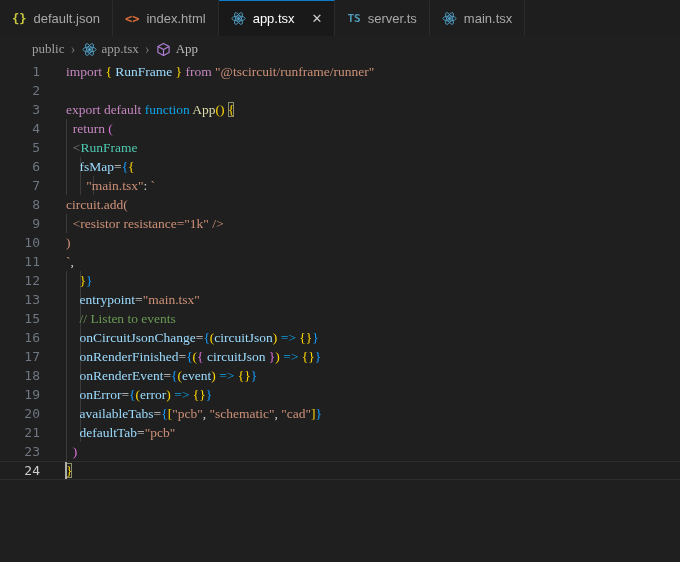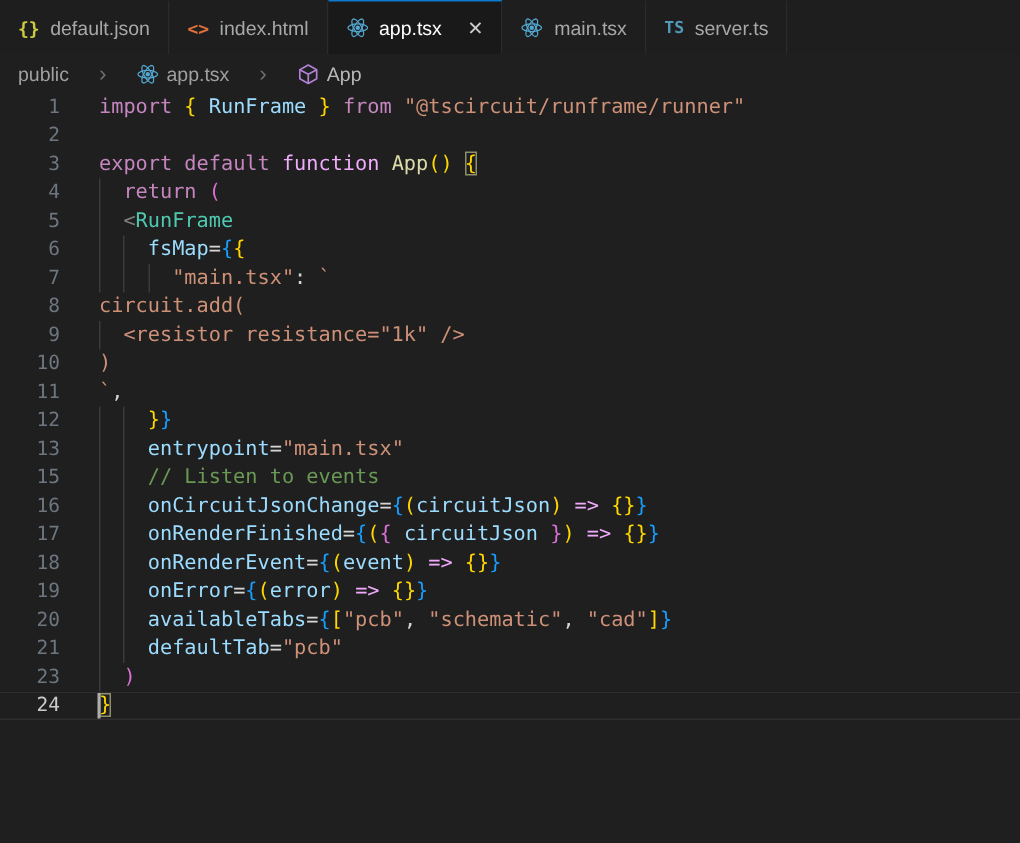--- a/index.html
+++ b/index.html
@@ -10,40 +10,40 @@
   .tabbar { display:flex; height:36px; background:#161616; align-items:stretch; }
   .tab { display:flex; align-items:center; gap:7px; padding:0 12px;
          background:#1e1e1e; border-right:1px solid #2b2b2b; border-top:1.5px solid transparent;
          color:#a8a8a8; font-size:13px; cursor:pointer; white-space:nowrap; }
   .tab.active { background:#191919; border-top-color:#0c7bce; color:#ffffff; }
   .tab .ticon { font-family:"DejaVu Sans Mono", monospace; font-weight:bold; font-size:12px; }
   .tab .close { margin-left:10px; color:#cccccc; font-size:13px; line-height:1; }
   .tabbar .filler { flex:1; background:#1e1e1e; }
 
   
-  .breadcrumbs { display:flex; align-items:center; height:26px; padding-left:12px;
-                 background:#1f1f1f; color:#a0a0a0; font-size:13px; gap:19px; }
+  .breadcrumbs { display:flex; align-items:center; height:26px; padding-left:32px;
+                 background:#1f1f1f; color:#a0a0a0; font-size:13px; gap:5px;font-family:Liberation Serif, serif; }
   .breadcrumbs .sep { color:#6f6f6f; font-size:15px; line-height:1; padding:0 1px; }
   .breadcrumbs .crumb { display:flex; align-items:center; gap:5px; cursor:pointer; }
   .breadcrumbs .crumb:last-child { color:#b9b9b9; }
 
   
   .editor { position:relative; background:#1f1f1f; height:500px;
             font-family:"DejaVu Sans Mono", monospace; font-size:13.5px; }
   .row { display:flex; height:19px; line-height:19px; position:relative; }
   .row.current { box-shadow: inset 0 1px 0 #2e2e2e, inset 0 -1px 0 #2e2e2e; }
   .gut { flex:none; width:52px; padding-right:12px; text-align:right;
          color:#6e7681; font-size:13px; user-select:none; }
   .row.current .gut { color:#cccccc; }
-  .src { flex:1; position:relative; white-space:pre; color:#d4d4d4; }
+  .src { flex:1; position:relative; white-space:pre; color:#d4d4d4;font-family:Liberation Serif, serif; }
   .src .txt { position:relative; z-index:2; padding-left:14px; display:block; }
   .guide { position:absolute; top:0; bottom:0; width:1px; background:#3b3b3b; z-index:1; }
   .cursor { position:absolute; top:1px; bottom:1px; width:1.5px; background:#aeafad; z-index:3; }
 
-  .tk-kw{color:#c586c0} .tk-kb{color:#f0abfc} .tk-fn{color:#dcdcaa}
+  .tk-kw{color:#c586c0} .tk-kb{color:#0ea5e9} .tk-fn{color:#dcdcaa}
   .tk-vr{color:#9cdcfe} .tk-ty{color:#4ec9b0} .tk-st{color:#ce9178}
   .tk-cm{color:#6a9955} .tk-pu{color:#d4d4d4} .tk-tg{color:#808080}
   .tk-b1{color:#ffd700} .tk-b2{color:#da70d6} .tk-b3{color:#179fff}
   .tk-bm{color:#ffd700; outline:1px solid #8f8f6e; outline-offset:-1px;}
 
   svg { display:block; }
 </style>
 </head>
 <body>
 
@@ -62,33 +62,33 @@
           <circle cx="8" cy="8" r="1.6" fill="#53a7d0"></circle>
           <ellipse cx="8" cy="8" rx="7" ry="2.7" fill="none" stroke="#53a7d0" stroke-width="0.9" transform="rotate(0 8 8)"></ellipse>
           <ellipse cx="8" cy="8" rx="7" ry="2.7" fill="none" stroke="#53a7d0" stroke-width="0.9" transform="rotate(60 8 8)"></ellipse>
           <ellipse cx="8" cy="8" rx="7" ry="2.7" fill="none" stroke="#53a7d0" stroke-width="0.9" transform="rotate(120 8 8)"></ellipse>
         </svg>
       </span>
       <span>app.tsx</span>
       <span class="close">✕</span>
     </div>
     <div class="tab">
+      <span class="ticon" style="color: rgb(81, 154, 186); font-size: 11px;">TS</span>
+      <span>server.ts</span>
+    </div>
+    <div class="tab">
       <span>
         <svg viewBox="0 0 16 16" width="15" height="15">
           <circle cx="8" cy="8" r="1.6" fill="#53a7d0"></circle>
           <ellipse cx="8" cy="8" rx="7" ry="2.7" fill="none" stroke="#53a7d0" stroke-width="0.9" transform="rotate(0 8 8)"></ellipse>
           <ellipse cx="8" cy="8" rx="7" ry="2.7" fill="none" stroke="#53a7d0" stroke-width="0.9" transform="rotate(60 8 8)"></ellipse>
           <ellipse cx="8" cy="8" rx="7" ry="2.7" fill="none" stroke="#53a7d0" stroke-width="0.9" transform="rotate(120 8 8)"></ellipse>
         </svg>
       </span>
       <span>main.tsx</span>
-    </div>
-    <div class="tab">
-      <span class="ticon" style="color: rgb(81, 154, 186); font-size: 11px;">TS</span>
-      <span>server.ts</span>
     </div>
     <div class="filler"></div>
   </div>
 <div class="breadcrumbs" id="breadcrumbs">
     <span class="crumb">
       <span>public</span>
     </span>
     <span class="sep">›</span>
     <span class="crumb">
       <span>

